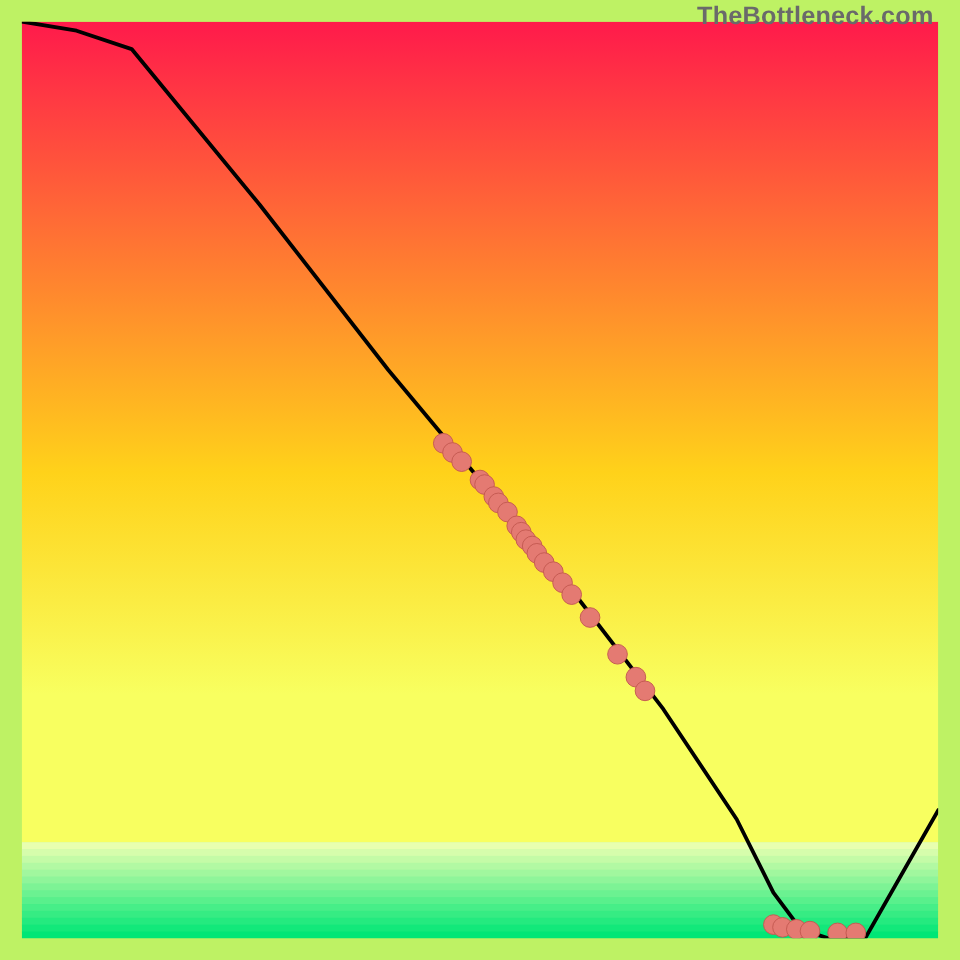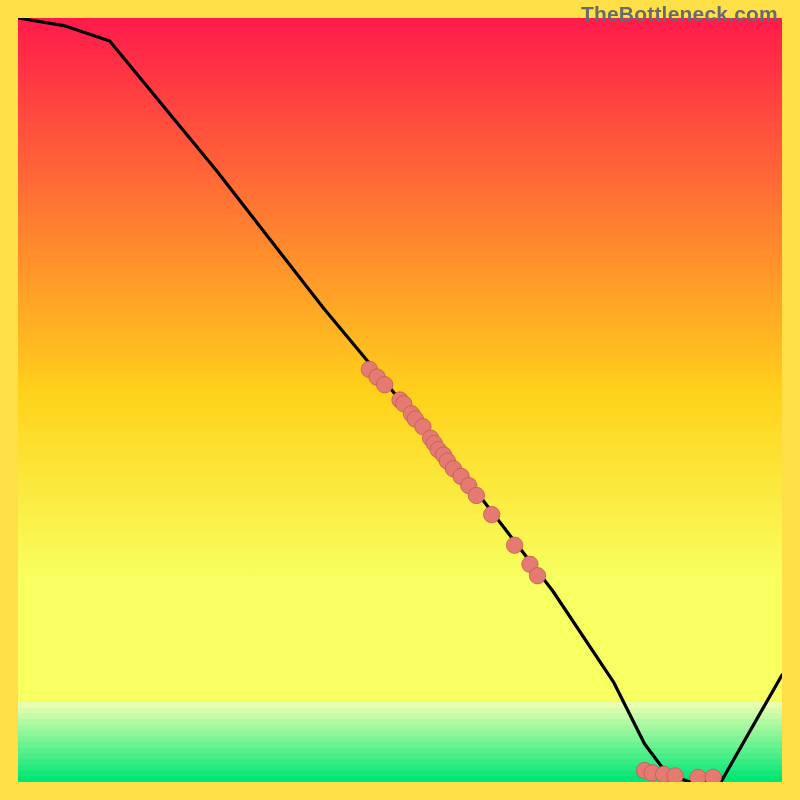--- a/index.html
+++ b/index.html
@@ -9,21 +9,21 @@
     height: 800px;
     background: #000;
     overflow: hidden;
   }
   .frame {
     position: absolute;
     left: 0;
     top: 0;
     width: 800px;
     height: 800px;
-    background: #fde047;
+    background: #bef264;
   }
   .plot {
     position: absolute;
     left: 18px;
     top: 18px;
     width: 764px;
     height: 764px;
     overflow: hidden;
   }
   .watermark {

